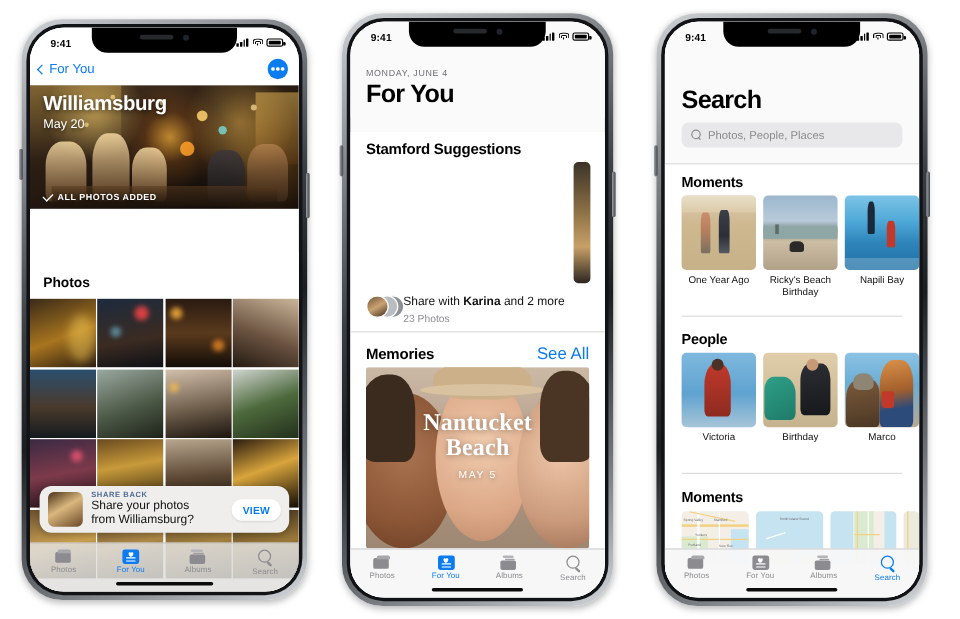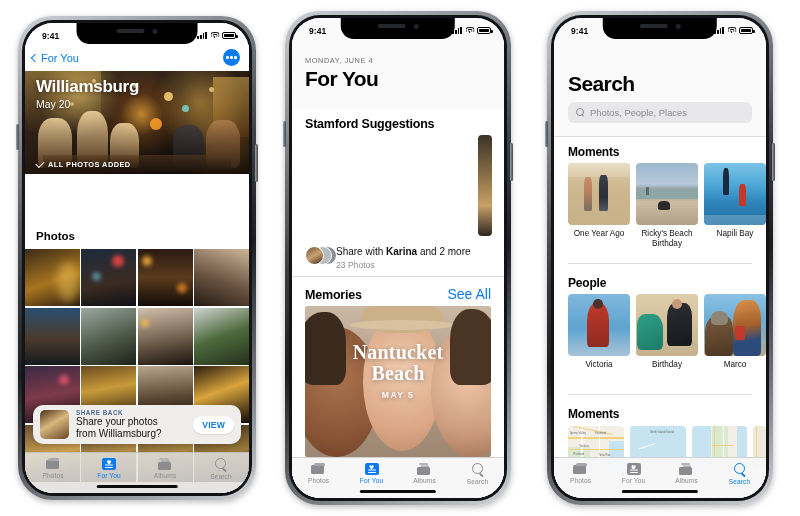--- a/index.html
+++ b/index.html
@@ -263,21 +263,21 @@
   }
   .mem-face { position:absolute; border-radius:50%; }
   .p2-mem-title {
     position:absolute; left:0; right:0; top: 36px; text-align:center;
     color:#fff; font-family:"Liberation Serif", serif; font-weight:bold;
     font-size: 20px; line-height: 1.04; letter-spacing:.2px;
     text-shadow:0 1px 5px rgba(0,0,0,.35);
   }
   .p2-mem-date {
     position:absolute; left:0; right:0; top: 84px; text-align:center; color:#fff;
-    font-size:8.6px; letter-spacing:1.4px; font-weight:700;
+    font-size:8.6px; letter-spacing:1.4px; font-weight:400;
     text-shadow:0 1px 4px rgba(0,0,0,.4);
   }
 
   
   .p3-title { position:absolute; top: 54px; left: 14px; font-size:21px; font-weight:bold;
     color:#000; letter-spacing:-.6px; }
   .p3-searchbar {
     position:absolute; top: 84px; left: 14px; right: 14px; height: 21px;
     background:#e8e8ea; border-radius: 6px;
     display:flex; align-items:center; gap:5px; padding: 0 8px;

